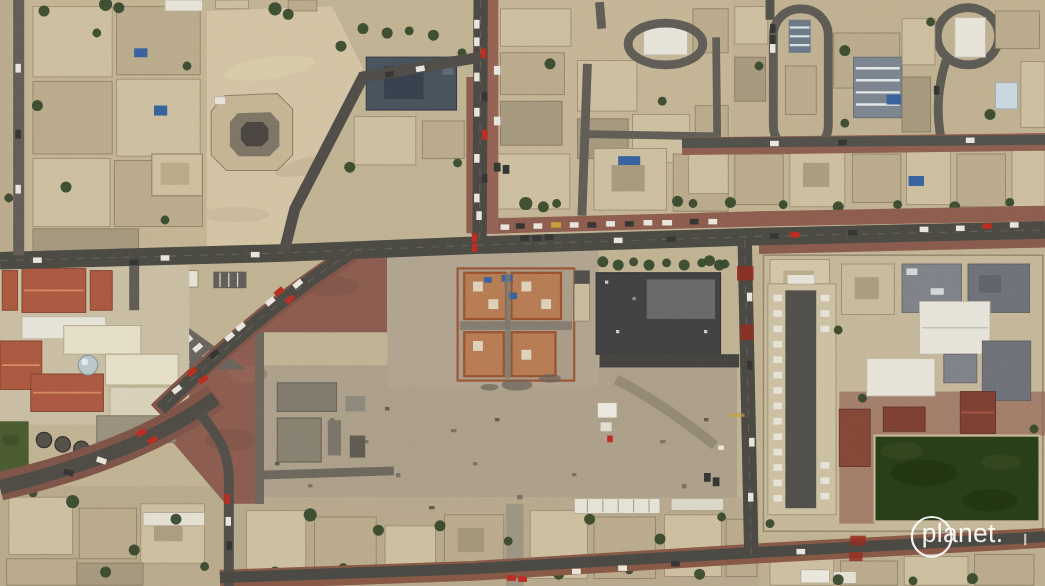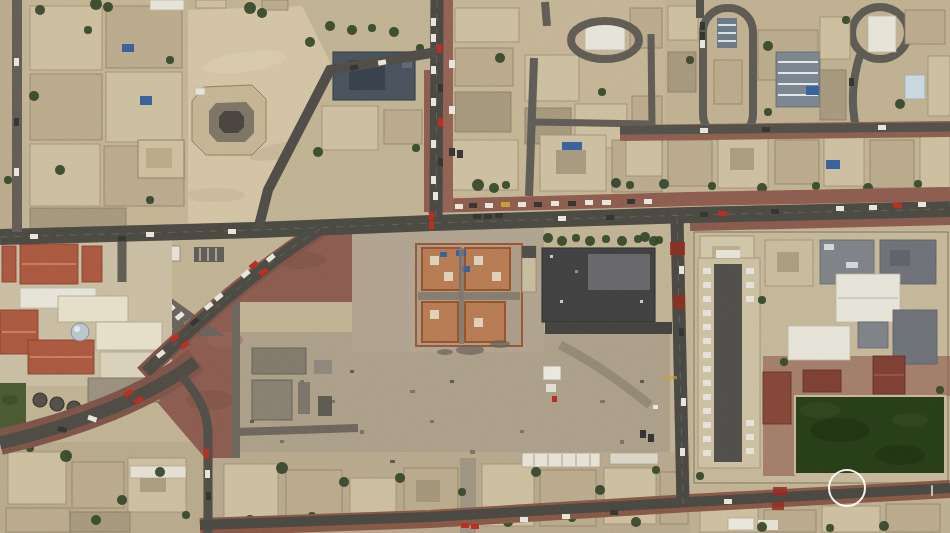--- a/index.html
+++ b/index.html
@@ -612,15 +612,16 @@
     <rect x="378" y="60" width="8" height="5" class="carw" transform="rotate(-10 382 62)"></rect>
     <rect x="350" y="65" width="8" height="5" class="card" transform="rotate(-12 354 67)"></rect>
   </g>
   </g>
 
   <rect x="0" y="0" width="950" height="533" filter="url(#grain)" opacity=".22" style="mix-blend-mode:overlay"></rect>
 </svg>
 
   <div class="watermark">
     <span class="wm-ring"></span>
+    <span class="wm-text">planet.</span>
   </div>
   <div class="gmark"></div>
 </div>
 
 </body></html>

